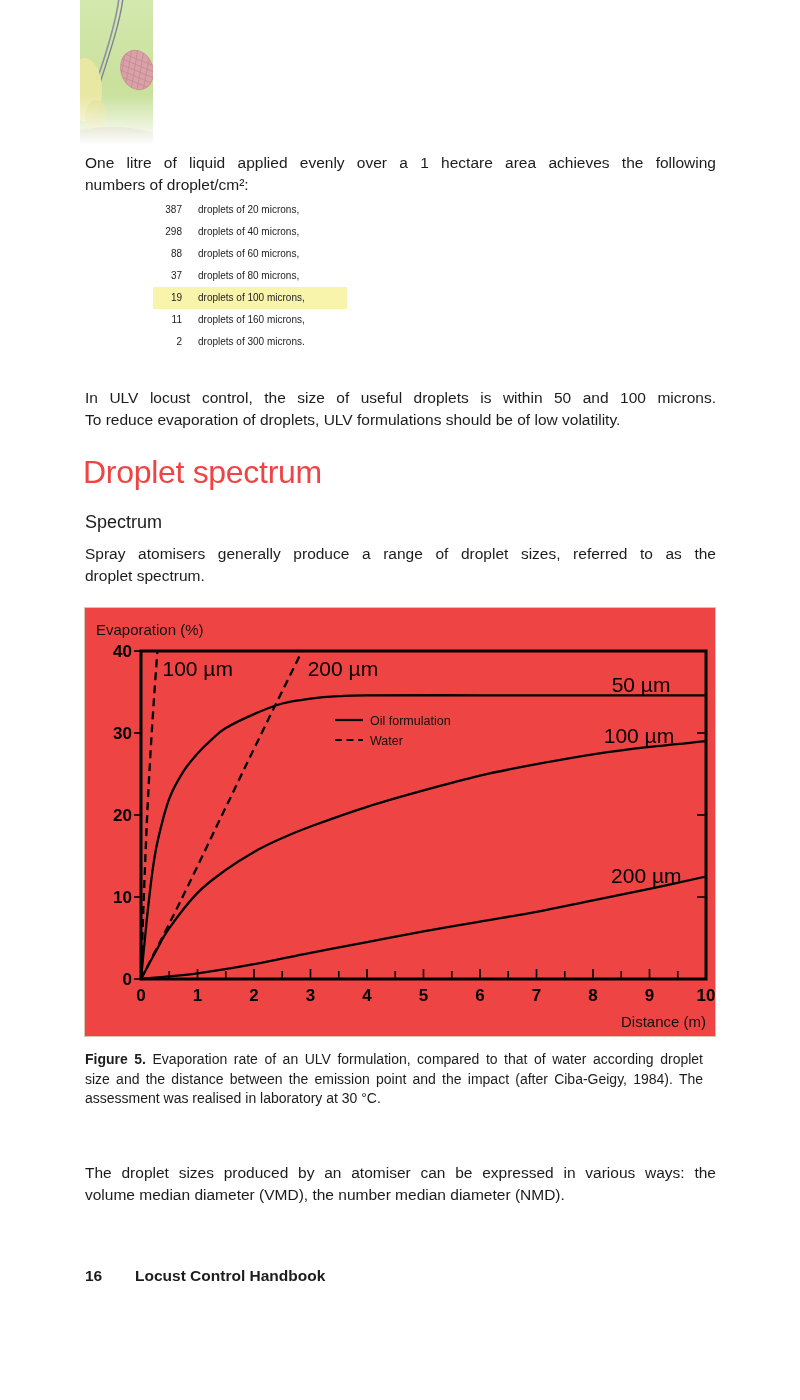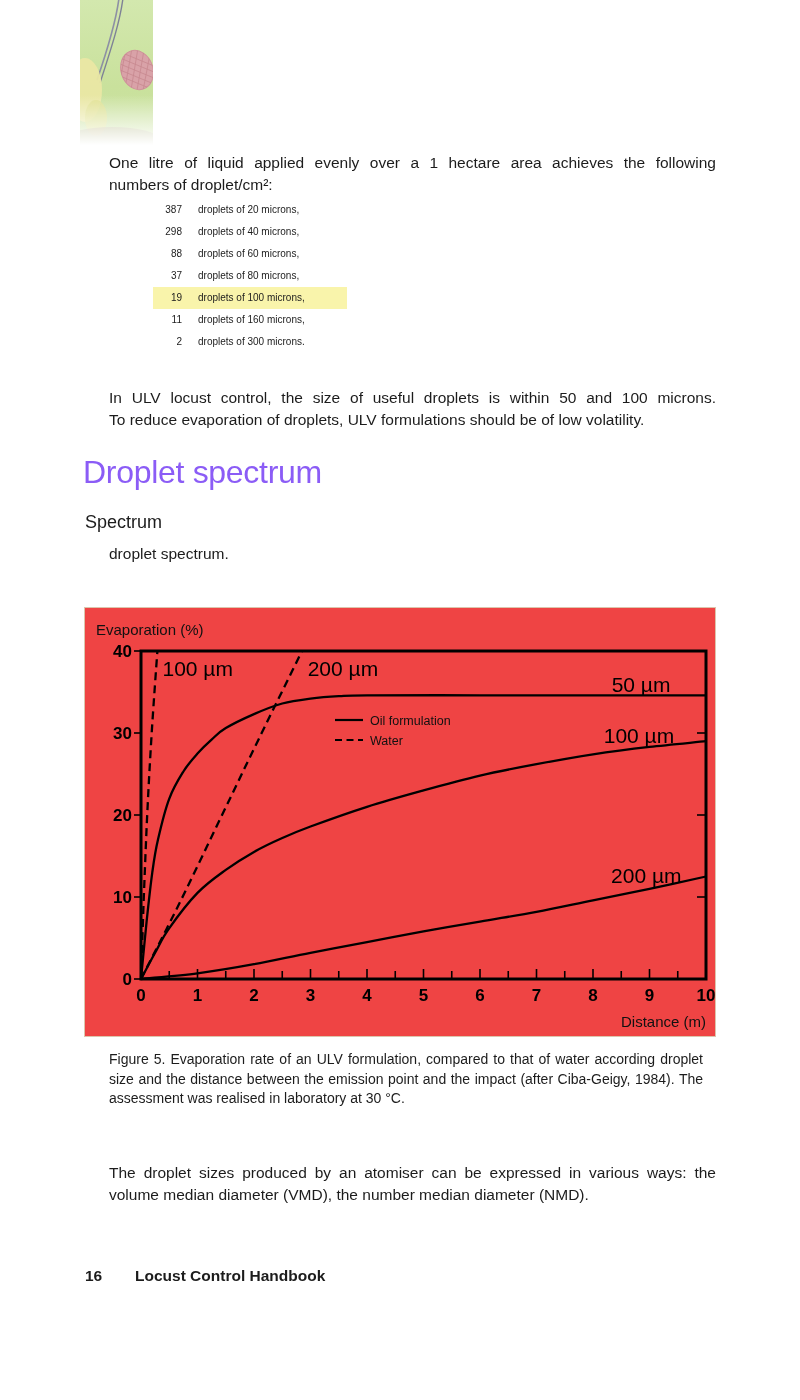--- a/index.html
+++ b/index.html
@@ -4,41 +4,41 @@
 <style>
   html,body{margin:0;padding:0;}
   body{
     width:800px;height:1400px;position:relative;background:#ffffff;
     font-family:"Liberation Sans","DejaVu Sans",sans-serif;
     color:#1c1c1c;-webkit-font-smoothing:antialiased;
   }
   .abs{position:absolute;}
   
   .para{left:85px;width:631px;font-size:15.5px;line-height:22px;}
-  .jline{text-align:justify;text-align-last:justify;margin-left:24px;}
+  .jline{text-align:justify;text-align-last:justify;}
   .jline.last{text-align-last:left;}
   
   #droplet-list{left:85px;top:199px;width:631px;font-size:10px;line-height:22px;}
   .droplet-row{position:relative;height:22px;display:flex;}
   .droplet-row .num{display:inline-block;width:97px;text-align:right;position:relative;z-index:1;}
   .droplet-row .lbl{margin-left:16px;position:relative;z-index:1;}
   .droplet-row.highlighted::before{
     content:"";position:absolute;left:68px;top:0;width:194px;height:22px;
     background:var(--hl,#f9f4ab);z-index:0;
   }
   
-  #heading1{left:83px;top:454px;font-size:32px;font-weight:400;letter-spacing:-0.3px;color:#8b5cf6;}
+  #heading1{left:83px;top:454px;font-size:32px;font-weight:400;letter-spacing:-0.3px;color:#ef4444;}
   #heading2{left:85px;top:512px;font-size:18px;font-weight:400;}
   
   #figure-box{left:84px;top:607px;width:630px;height:428px;border:1px solid #dcc5ad;background:#ef4444;}
   #chart{display:block;}
   svg text{font-family:"Liberation Sans","DejaVu Sans",sans-serif;}
   
   #figure-caption{left:85px;top:1050px;width:618px;font-size:14px;line-height:19.5px;}
-  #figure-caption b{font-weight:400;}
+  #figure-caption b{font-weight:700;}
   
   #footer{left:85px;top:1267px;display:flex;font-size:15.5px;font-weight:700;}
   #footer .pgnum{width:50px;}
 </style>
 </head>
 <body>
 
 <svg class="abs" id="deco-image" style="left:80px;top:0;" width="73" height="145" viewBox="0 0 73 145">
   <defs>
     <linearGradient id="fade" x1="0" y1="0" x2="0" y2="1">
@@ -108,20 +108,21 @@
 
 <div class="abs para" id="paragraph2" style="top:387px;">
     <div class="jline">In ULV locust control, the size of useful droplets is within 50 and 100 microns.</div>
     <div class="jline last">To reduce evaporation of droplets, ULV formulations should be of low volatility.</div>
   </div>
 
 <div class="abs" id="heading1">Droplet spectrum</div>
 <div class="abs" id="heading2">Spectrum</div>
 
 <div class="abs para" id="paragraph3" style="top:543px;">
+    <div class="jline">Spray atomisers generally produce a range of droplet sizes, referred to as the</div>
     <div class="jline last">droplet spectrum.</div>
   </div>
 
 <div class="abs" id="figure-box">
   <svg id="chart" width="630" height="428" viewBox="0 0 630 428">
       <text x="11" y="27" font-size="15" fill="#111">Evaporation (%)</text>
       <text x="621" y="419" font-size="15" fill="#111" text-anchor="end">Distance (m)</text>
       <rect x="56" y="43" width="565" height="328" fill="none" stroke="#000" stroke-width="3"></rect>
       <line x1="84.25" y1="370" x2="84.25" y2="363" stroke="#000" stroke-width="1.6"></line>
       <line x1="112.5" y1="370" x2="112.5" y2="361" stroke="#000" stroke-width="1.6"></line>

